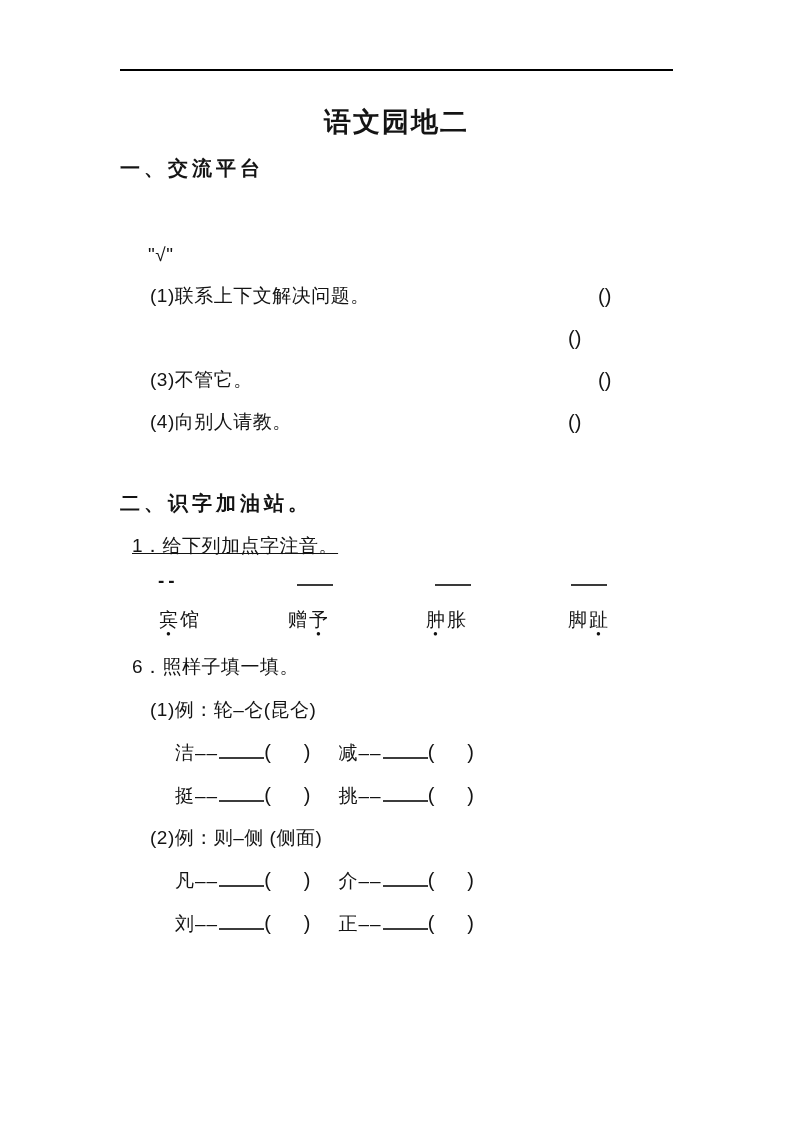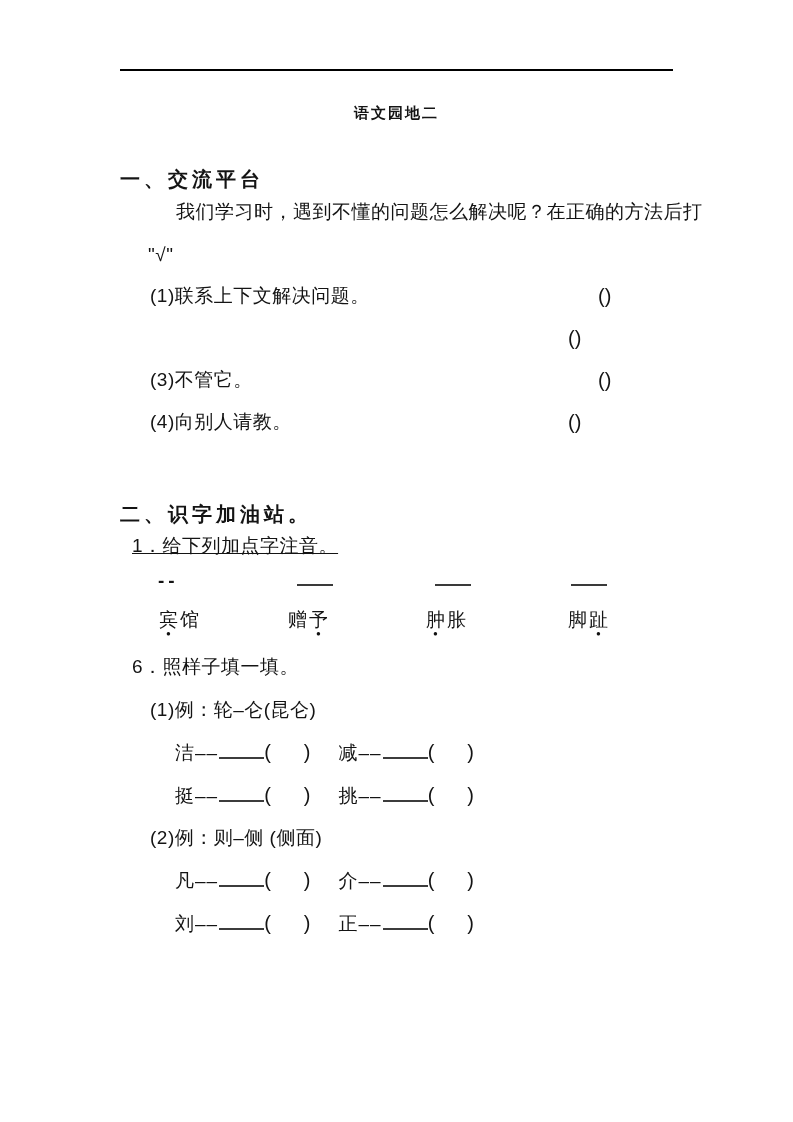--- a/index.html
+++ b/index.html
@@ -7,23 +7,23 @@
     position:relative; width:793px; height:1122px; margin:0 auto;
     background:#ffffff; overflow:hidden;
     font-family:"Liberation Sans","DejaVu Sans",sans-serif;
     color:#141414; font-size:19px;
   }
   .r { position:absolute; white-space:nowrap; line-height:24px; letter-spacing:0.5px; }
 
   .rule { position:absolute; top:69px; left:120px; width:553px; border-top:2px solid #000; }
 
   .title { position:absolute; top:104px; left:0; width:100%; text-align:center;
-           font-size:15px; font-weight:600; letter-spacing:2px; }
+           font-size:27px; font-weight:600; letter-spacing:2px; }
 
-  .heading { font-weight:700; font-size:20px; letter-spacing:4px;margin-top:11px; }
+  .heading { font-weight:700; font-size:20px; letter-spacing:4px; }
   .h1 { top:156px; left:120px; }
   .h2 { top:491px; left:120px; }
   .h3 { top:948px; left:120px; }
 
   .intro1 { top:200px; left:176px; }
   .intro2 { top:243px; left:148px; }
 
   .item { left:150px; }
   .i1 { top:284px; } .i2 { top:326px; } .i3 { top:368px; } .i4 { top:410px;text-align:right; }
   .item .paren { position:absolute; top:0; font-size:20px; letter-spacing:0; }
@@ -68,21 +68,20 @@
 </head>
 <body>
 
 <div class="page">
 
   <div class="rule"></div>
 
   <div class="title">语文园地二</div>
 
   <div class="r heading h1">一、交流平台</div>
-  <div class="r intro1">我们学习时，遇到不懂的问题怎么解决呢？在正确的方法后打</div>
   <div class="r intro2">"√"</div>
 
   <div class="r item i1">
     <span>(1)联系上下文解决问题。</span>
     <span class="paren pos-far">()</span>
   </div>
   <div class="r item i2">
     <span class="paren pos-near">()</span>
   </div>
   <div class="r item i3">

